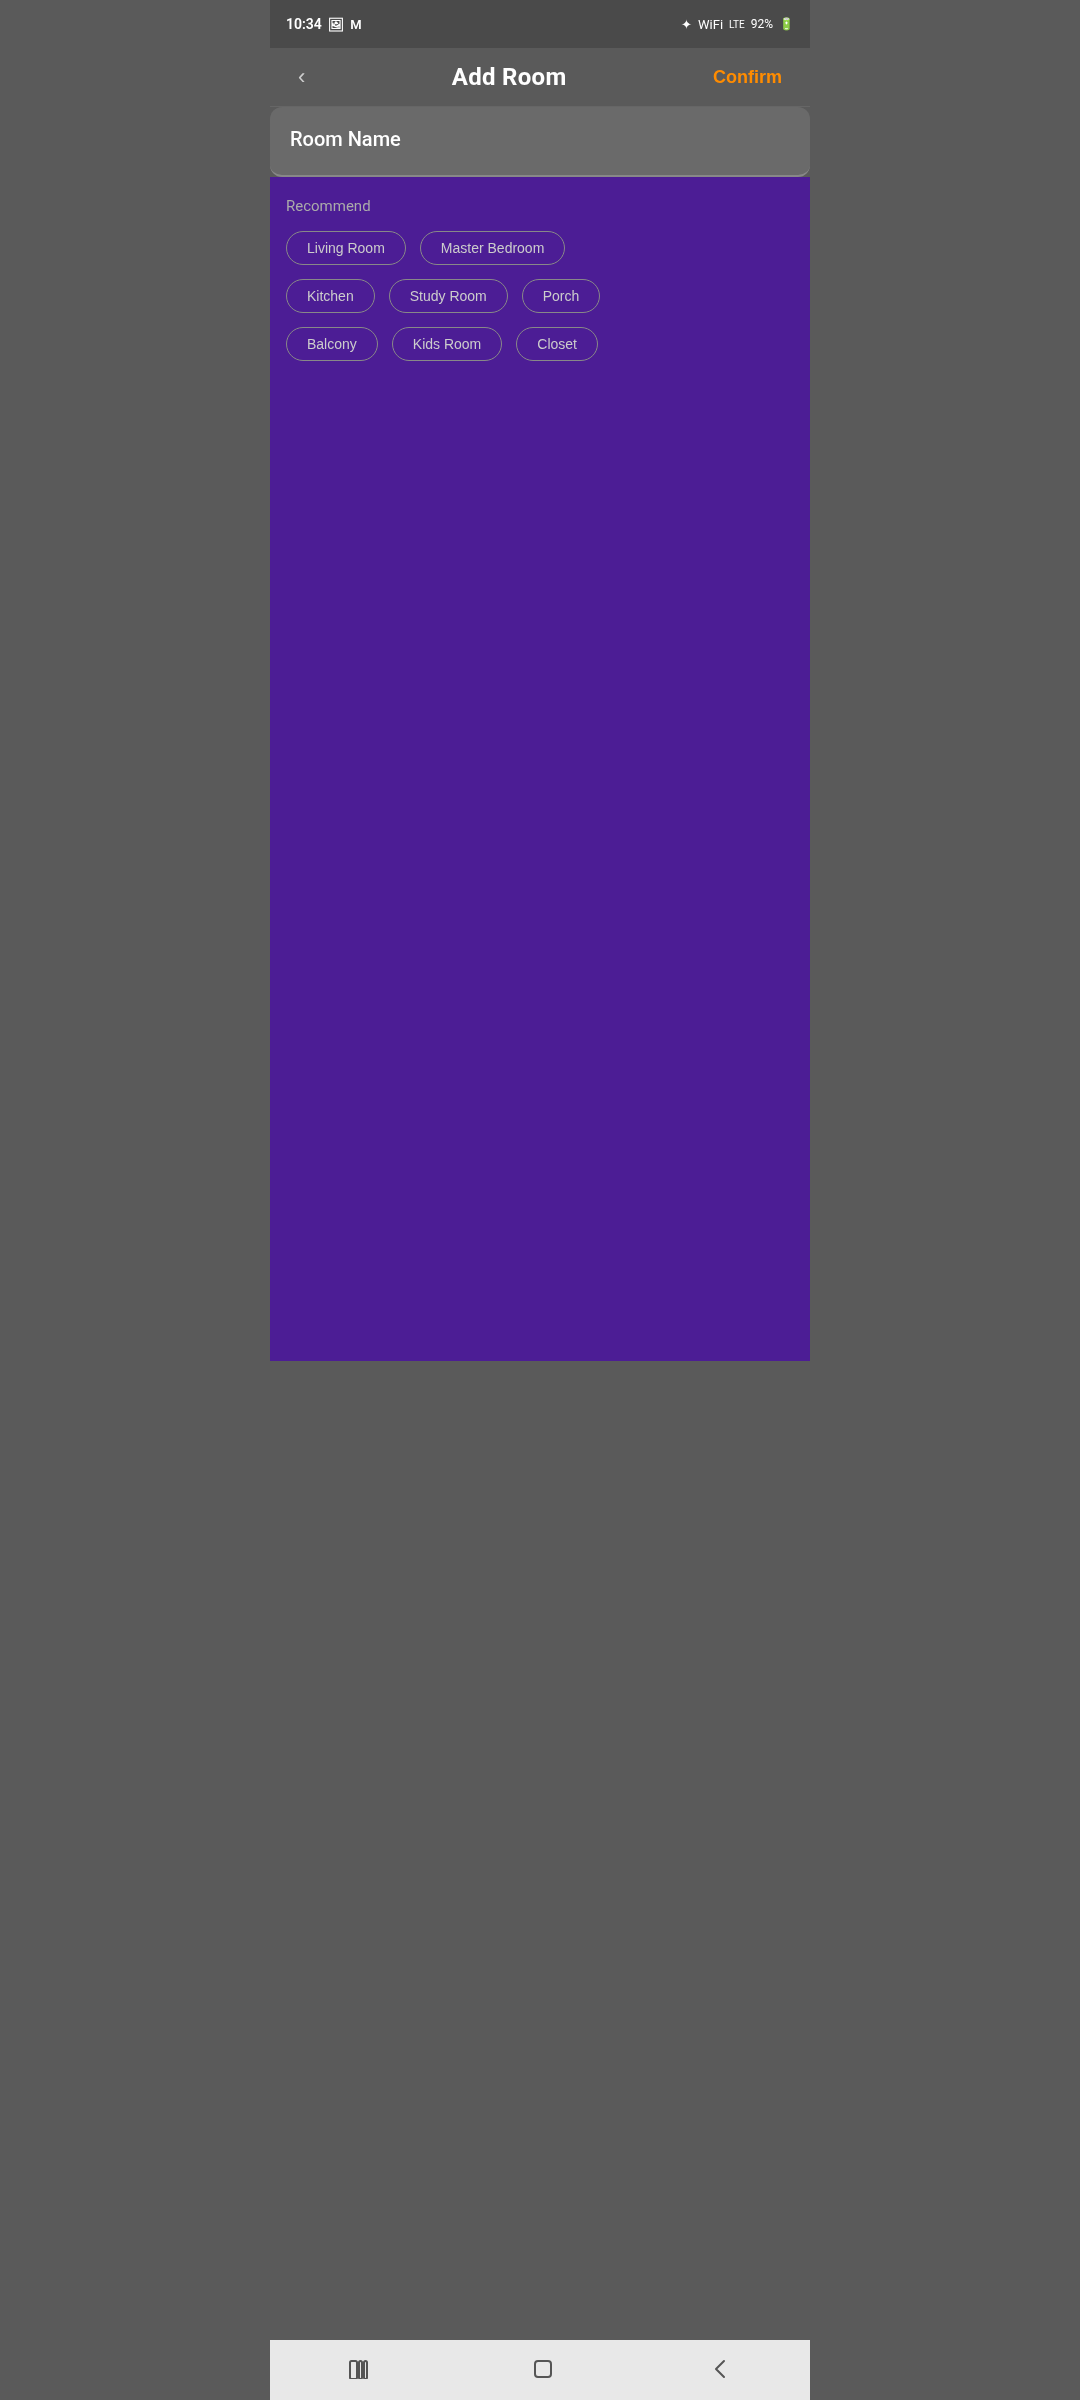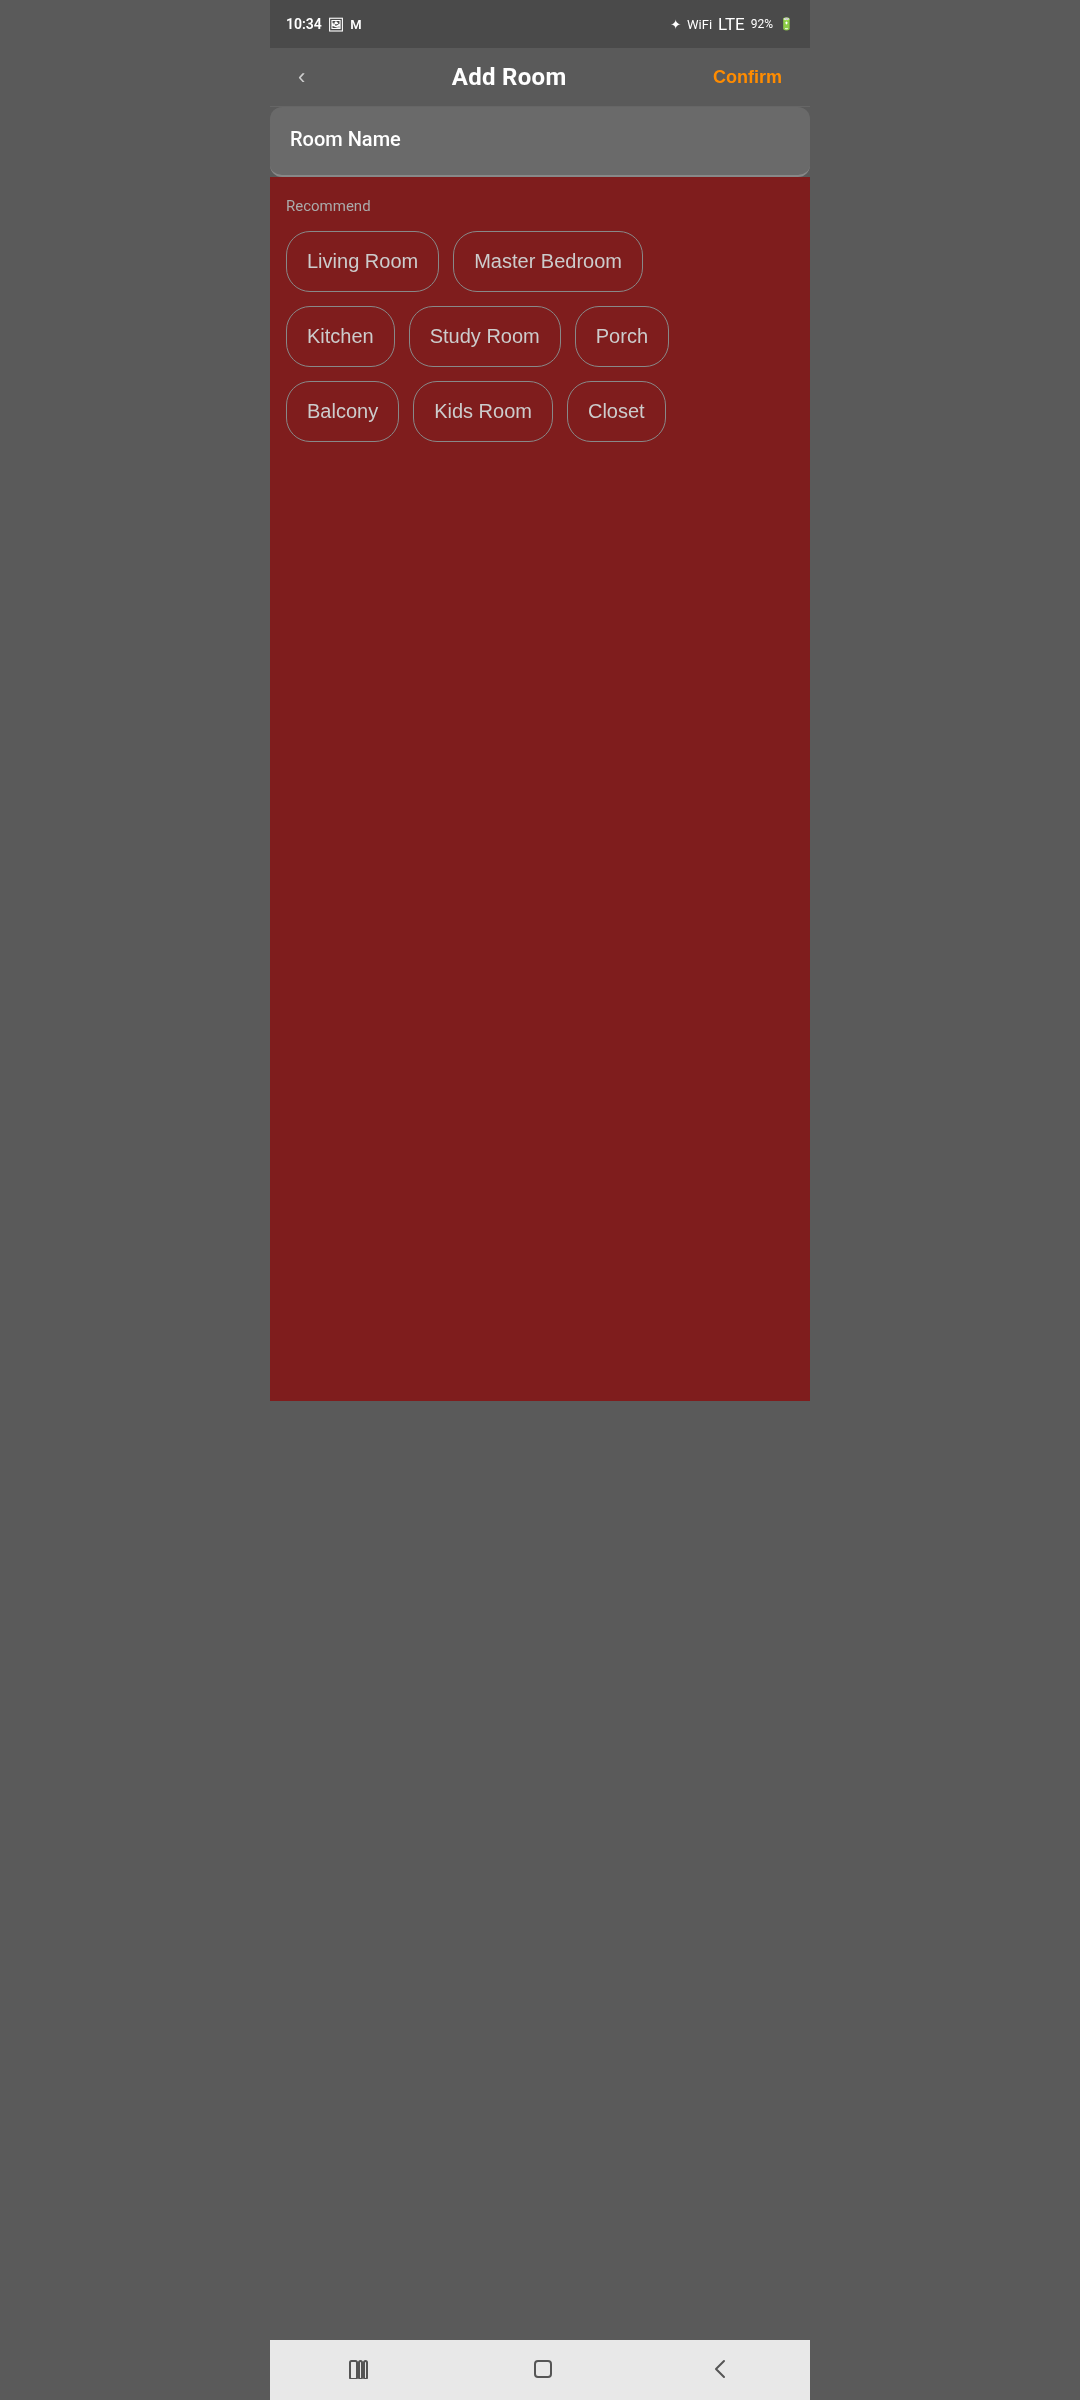--- a/index.html
+++ b/index.html
@@ -89,21 +89,21 @@
       border-radius: 12px;
     }
 
     .room-name-label {
       color: #ffffff;
       font-size: 20px;
       font-weight: 500;
     }
 
     .content-area {
-      background-color: #7f1d1d;
+      background-color: #4c1d95;
       padding: 20px 16px;
       flex: 1;
     }
 
     .recommend-label {
       color: #aaaaaa;
       font-size: 15px;
       margin-bottom: 16px;
     }
 
@@ -117,23 +117,23 @@
       display: flex;
       flex-wrap: wrap;
       gap: 14px;
       align-items: center;
     }
 
     .chip {
       background-color: transparent;
       border: 1.5px solid #888888;
       border-radius: 24px;
-      padding: 18px 20px;
+      padding: 8px 20px;
       color: #cccccc;
-      font-size: 20px;
+      font-size: 14px;
       cursor: pointer;
       white-space: nowrap;
     }
 
     .bottom-nav {
       background-color: #e8e8e8;
       padding: 14px 0 16px 0;
       display: flex;
       justify-content: space-around;
       align-items: center;
@@ -164,21 +164,21 @@
 
 <div class="status-bar">
   <div class="status-bar-left">
     <span>10:34</span>
     <span style="font-size:13px;">🖼</span>
     <span style="font-size:13px; color:#ffffff;">M</span>
   </div>
   <div class="status-bar-right">
     <span style="font-size:13px;">✦</span>
     <span style="font-size:13px;">WiFi</span>
-    <span style="font-size:17px;">LTE</span>
+    <span style="font-size:10px;">LTE</span>
     <span>92%</span>
     <span>🔋</span>
   </div>
 </div>
 
 <div class="header">
   <button class="back-button">‹</button>
   <span class="header-title">Add Room</span>
   <button class="confirm-button">Confirm</button>
 </div>

